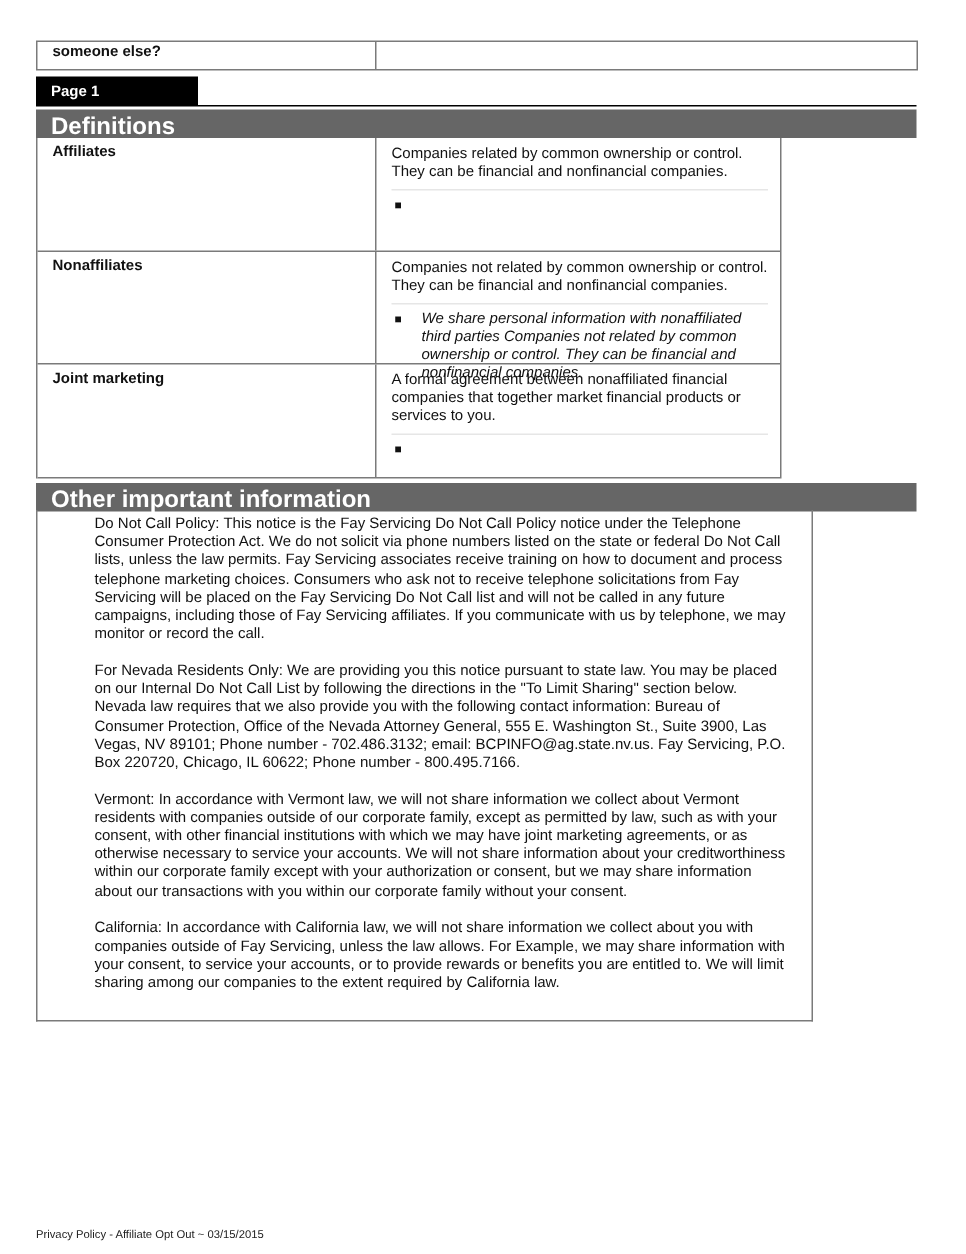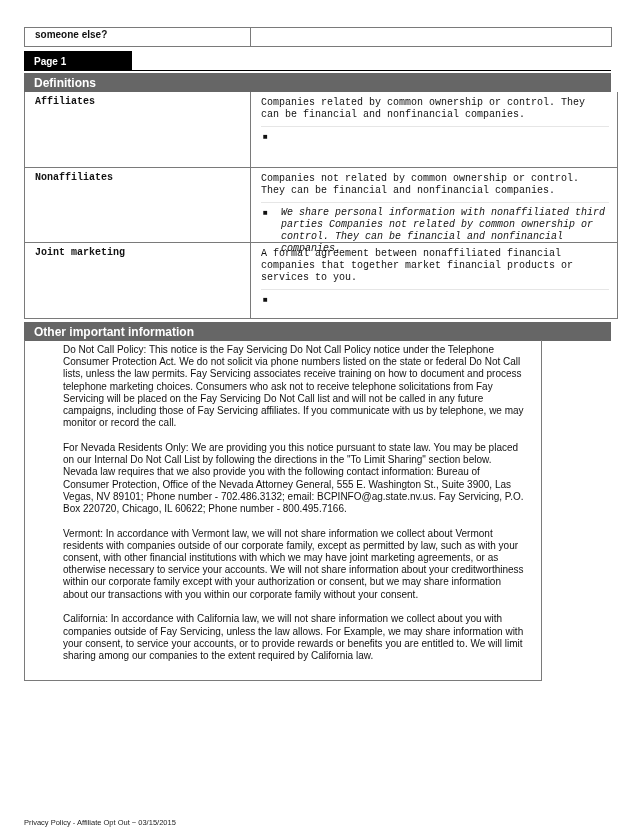--- a/index.html
+++ b/index.html
@@ -8,23 +8,23 @@
   .top-table { position: absolute; left: 24px; top: 27px; width: 586px; height: 18px;
                border: 1px solid #7a7a7a; display: flex; }
   .top-table .c1 { width: 226px; border-right: 1px solid #7a7a7a; font-weight: bold;
                    font-size: 10px; padding: 1px 12px 0 10px; box-sizing: border-box; }
   .top-table .c2 { flex: 1; }
   .page-tab { position: absolute; left: 24px; top: 51px; width: 108px; height: 19px;
               background: #000; color: #fff; font-weight: bold; font-size: 10px;
               padding: 5px 0 0 10px; box-sizing: border-box; }
   .page-rule { position: absolute; left: 24px; top: 70px; width: 587px; height: 1px; background: #000; }
   .section-head { position: absolute; left: 24px; width: 587px; height: 19px; background: #666666;
-                  color: #fff; font-weight: bold; font-size: 12px; padding: 3px 0 0 10px; box-sizing: border-box; }
-  .defs { position: absolute; left: 24px; top: 92px; width: 594px; border-left: 1px solid #7a7a7a;
-          border-right: 1px solid #7a7a7a; box-sizing: border-box; font-family: Liberation Mono, monospace; }
+                  color: #fff; font-weight: bold; font-size: 16px; padding: 3px 0 0 10px; box-sizing: border-box; }
+  .defs { position: absolute; left: 24px; top: 92px; width: 497px; border-left: 1px solid #7a7a7a;
+          border-right: 1px solid #7a7a7a; box-sizing: border-box; }
   .def-row { display: flex; border-bottom: 1px solid #7a7a7a; }
   .def-term { width: 226px; border-right: 1px solid #7a7a7a; font-weight: bold; font-size: 10px;
               padding: 4px 0 0 10px; box-sizing: border-box; }
   .def-body { flex: 1; font-size: 10px; line-height: 12px; padding: 5px 8px 2px 10px; box-sizing: border-box; }
   .def-para { padding-bottom: 5px; border-bottom: 1px solid #e6e6e6; }
   .def-bullet { display: flex; padding-top: 4px; font-style: italic; }
   .def-bullet .dot { width: 18px; flex-shrink: 0; font-style: normal; font-size: 8px; padding-left: 2px; }
   .other-box { position: absolute; left: 24px; top: 340px; width: 518px; height: 341px;
                border: 1px solid #7a7a7a; border-top: none; box-sizing: border-box; }
   .other-para { font-size: 10px; line-height: 12.2px; margin: 4px 14px 0 38px; }

